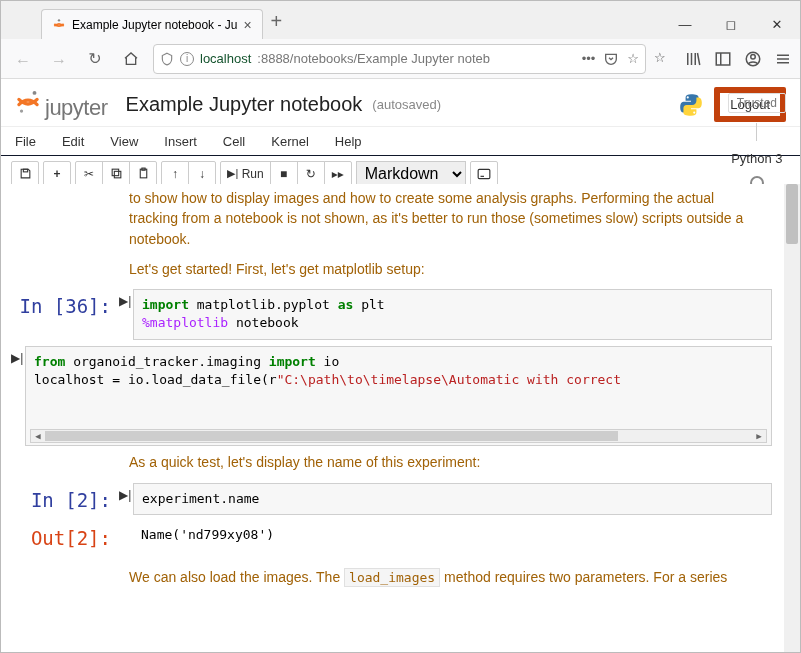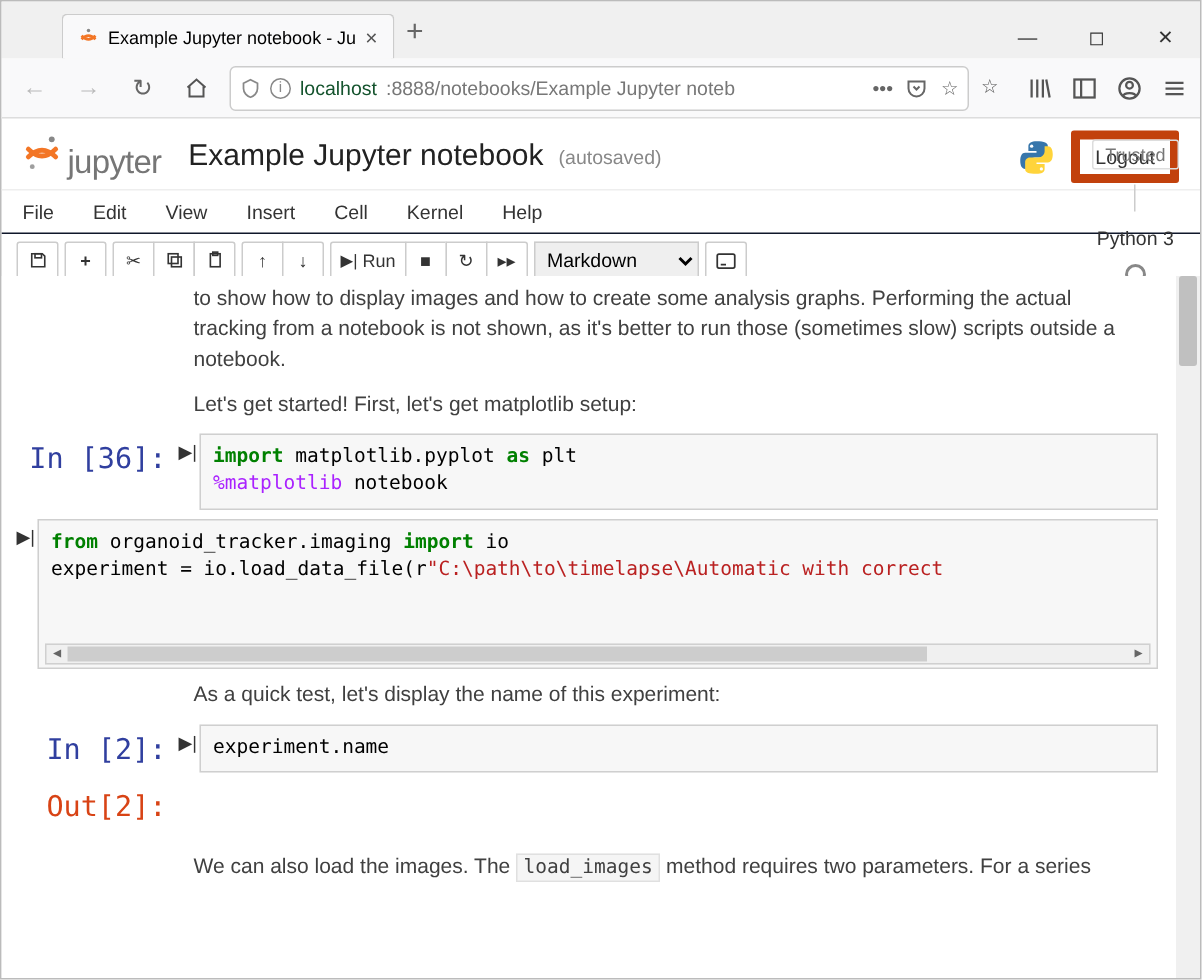--- a/index.html
+++ b/index.html
@@ -41,26 +41,26 @@
 .sepv { width: 1px; height: 18px; background: #ccc; }
 .kernel-ind { width: 14px; height: 14px; border: 2px solid #888; border-radius: 50%; }
 
 
 .jp-toolbar { display: flex; align-items: center; padding: 4px 10px; border-bottom: 1px solid #ddd; height: 36px; gap: 4px; }
 .tbtn { border: 1px solid #ccc; background: #fff; min-width: 28px; height: 26px; display: flex; align-items: center; justify-content: center; font-size: 12px; border-radius: 2px; padding: 0 6px; color: #333; }
 .tgroup { display: flex; }
 .tgroup .tbtn { border-radius: 0; margin-left: -1px; }
 .tgroup .tbtn:first-child { border-top-left-radius: 2px; border-bottom-left-radius: 2px; margin-left: 0; }
 .tgroup .tbtn:last-child { border-top-right-radius: 2px; border-bottom-right-radius: 2px; }
-.cellselect { height: 26px; border: 1px solid #ccc; font-size: 13px; padding: 0 4px; min-width: 110px; background: #efefef; }
+.cellselect { height: 26px; border: 1px solid #ccc; font-size: 16px; padding: 0 4px; min-width: 110px; background: #efefef; }
 
 
 .nb-scroll { position: absolute; top: 183px; bottom: 0; left: 0; right: 0; overflow: hidden; background: #fff; }
 .nb-inner { padding: 0 10px 0 10px; }
-.textcell { margin: 4px 0 10px 118px; padding-right: 28px; font-size: 14px; color: #404040; line-height: 1.45; font-family: Arial, sans-serif; }
+.textcell { margin: 4px 0 10px 118px; padding-right: 28px; font-size: 14px; color: #a16207; line-height: 1.45; font-family: Arial, sans-serif; }
 .textcell code { font-family: Menlo, Consolas, monospace; background: #f5f5f5; border: 1px solid #e0e0e0; padding: 1px 4px; font-size: 13px; }
 
 .codecell { display: flex; margin: 6px 0; padding-right: 18px; }
 .prompt { width: 108px; text-align: right; padding: 6px 8px 0 0; font-family: Menlo, Consolas, monospace; font-size: 19px; color: #303f9f; flex-shrink: 0; }
 .prompt.out { color: #d84315; }
 .run-arrow { width: 14px; flex-shrink: 0; padding-top: 5px; font-size: 12px; color: #333; font-family: sans-serif; }
 .codebox { flex: 1; border: 1px solid #cfcfcf; background: #f7f7f7; padding: 6px 8px; font-family: Menlo, Consolas, monospace; font-size: 13px; line-height: 1.4; white-space: pre; overflow-x: hidden; position: relative; color: #000; }
 .codebox.hscroll { overflow-x: hidden; padding-bottom: 20px; }
 .hscrollbar { position: absolute; left: 4px; right: 4px; bottom: 2px; height: 14px; background: #f0f0f0; border: 1px solid #d0d0d0; display: flex; align-items: center; }
 .hscrollbar .thumb { position: absolute; left: 14px; top: 1px; bottom: 1px; width: 78%; background: #cdcdcd; }
@@ -237,36 +237,37 @@
       <div class="prompt">In [36]:</div>
       <div class="run-arrow">▶|</div>
       <div class="codebox"><span class="kw-green">import</span><span> matplotlib.pyplot </span><span class="kw-green">as</span><span> plt</span>
 <span class="kw-mag">%matplotlib</span><span> notebook</span></div>
     </div>
 
 
     <div class="codecell">
       <div class="run-arrow">▶|</div>
       <div class="codebox hscroll"><span class="kw-green">from</span><span> organoid_tracker.imaging </span><span class="kw-green">import</span><span> io</span>
-<span>experiment = io.load_data_file(r</span><span class="kw-str">"C:\path\to\timelapse\Automatic with correct</span>
+<span>localhost = io.load_data_file(r</span><span class="kw-str">"C:\path\to\timelapse\Automatic with correct</span>
         <div class="hscrollbar"><span class="arr">◀</span><div class="thumb"></div><span class="arr r">▶</span></div>
       </div>
     </div>
 
     <div class="textcell">As a quick test, let's display the name of this experiment:</div>
 
     <div class="codecell">
       <div class="prompt">In [2]:</div>
       <div class="run-arrow">▶|</div>
       <div class="codebox"><span>experiment.name</span></div>
     </div>
 
     <div class="codecell">
       <div class="prompt out">Out[2]:</div>
       <div class="run-arrow"></div>
+      <div class="outbox">Name('nd799xy08')</div>
     </div>
 
     <div class="textcell" style="margin-top:18px;"><span>We can also load the images. The </span><code>load_images</code><span> method requires two parameters. For a series</span></div>
 
   </div>
 </div>
 
 <div class="right-scrollbar">
     <div class="track"></div>
   </div>

